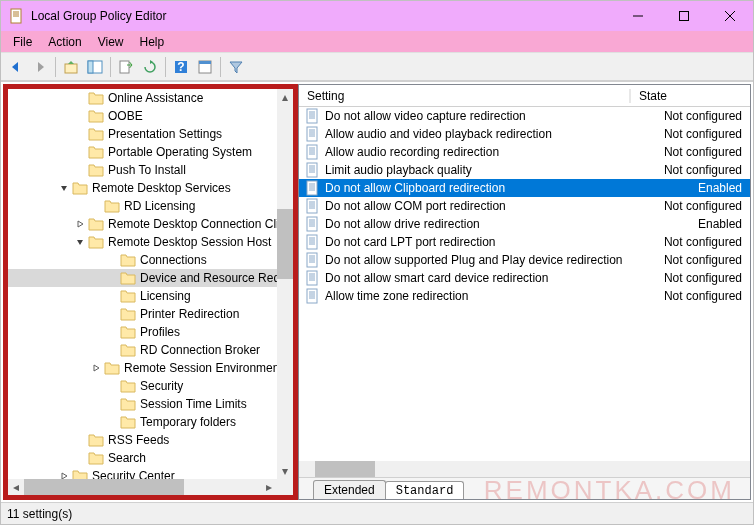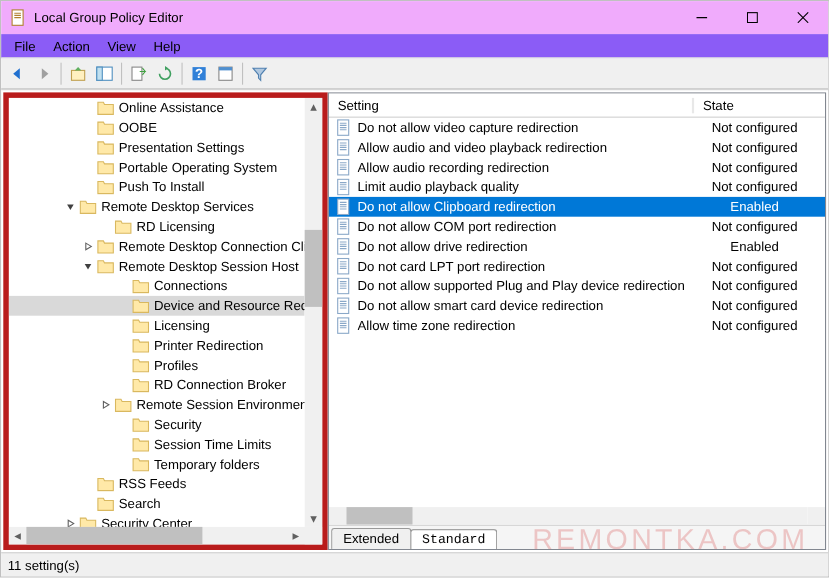--- a/index.html
+++ b/index.html
@@ -4,21 +4,21 @@
 <style>
 * { box-sizing: border-box; margin: 0; padding: 0; font-family: "Segoe UI", Tahoma, sans-serif; font-size: 12px; }
 body { width: 754px; height: 525px; background: #fff; border: 1px solid #c0c0c0; display: flex; flex-direction: column; overflow: hidden; position: relative; }
 
 .titlebar { height: 30px; display: flex; align-items: center; padding: 0 0 0 8px; background: #f0abfc; }
 .titlebar .icon { width: 16px; height: 16px; margin-right: 6px; }
 .titlebar .title { flex: 1; font-size: 12px; color: #000; }
 .titlebar .win-controls { display: flex; }
 .titlebar .win-btn { width: 46px; height: 30px; display: flex; align-items: center; justify-content: center; color: #000; }
 
-.menubar { height: 22px; display: flex; align-items: center; padding: 0 4px; background: #8b5cf6; border-bottom: 1px solid #e0e0e0; }
+.menubar { height: 22px; display: flex; align-items: center; padding: 0 4px; background: #f9a8d4; border-bottom: 1px solid #e0e0e0; }
 .menubar .menu-item { padding: 2px 8px; color: #000; }
 .tool-strip { height: 28px; display: flex; align-items: center; padding: 0 4px; gap: 2px; background: #f0f0f0; border-bottom: 1px solid #d0d0d0; }
 .tool-strip .tool-btn { width: 22px; height: 22px; display: flex; align-items: center; justify-content: center; border: 1px solid transparent; }
 .tool-strip .sep { width: 1px; height: 20px; background: #c0c0c0; margin: 0 2px; }
 
 .content { flex: 1; display: flex; border-top: 1px solid #d0d0d0; overflow: hidden; }
 .tree-pane { width: 295px; border: 5px solid #b91c1c; margin: 2px 0 2px 2px; background: #fff; overflow: hidden; display: flex; flex-direction: column; }
 .tree-body { flex: 1; overflow: hidden; position: relative; }
 .tree-scroll { position: absolute; top: 0; left: 0; right: 16px; bottom: 16px; overflow: hidden; }
 .tree-row { display: flex; align-items: center; height: 18px; white-space: nowrap; padding-right: 4px; }
@@ -32,23 +32,23 @@
 .list-header { display: flex; height: 22px; align-items: center; border-bottom: 1px solid #d0d0d0; background: #fff; }
 .list-header .col { padding: 0 8px; font-weight: normal; color: #000; }
 .col-setting { flex: 1; border-right: 1px solid #e8e8e8; }
 .col-state { width: 120px; text-align: left; border-left: 1px solid #e8e8e8; }
 .list-body { flex: 1; overflow: hidden; position: relative; }
 .list-scroll { position: absolute; top: 0; left: 0; right: 0; bottom: 16px; }
 .list-row { display: flex; align-items: center; height: 18px; }
 .list-row.selected { background: #0078d7; color: #fff; }
 .list-row .picon { width: 16px; height: 16px; margin: 0 4px 0 6px; flex-shrink: 0; }
 .list-row .setting { flex: 1; white-space: nowrap; overflow: hidden; }
-.list-row .state { width: 120px; padding-right: 8px; text-align: center; white-space: nowrap; }
-
-.tabstrip { height: 22px; display: flex; align-items: flex-end; padding-left: 2px; border-top: 1px solid #d0d0d0; background: #f5f5f5; }
+.list-row .state { width: 120px; padding-right: 8px; text-align: right; white-space: nowrap; }
+
+.tabstrip { height: 22px; display: flex; align-items: flex-end; padding-left: 14px; border-top: 1px solid #d0d0d0; background: #f5f5f5; }
 .tab { padding: 2px 10px; border: 1px solid #999; border-bottom: none; border-top-left-radius: 3px; border-top-right-radius: 3px; background: #fff; margin-right: -1px; font-size: 12px; position: relative; }
 .tab.inactive { background: #f0f0f0; top: 0; }
 .tab.active { top: 1px; font-family: Liberation Mono, monospace; }
 
 .status { height: 22px; border-top: 1px solid #d0d0d0; display: flex; align-items: center; padding: 0 6px; font-size: 12px; background: #f0f0f0; }
 
 .vscroll { position: absolute; right: 0; top: 0; bottom: 16px; width: 16px; background: #f0f0f0; }
 .vscroll .thumb { position: absolute; width: 100%; background: #c0c0c0; }
 .hscroll { position: absolute; left: 0; right: 0; bottom: 0; height: 16px; background: #f0f0f0; display: flex; align-items: center; }
 .hscroll .thumb { position: absolute; height: 100%; background: #c0c0c0; }

